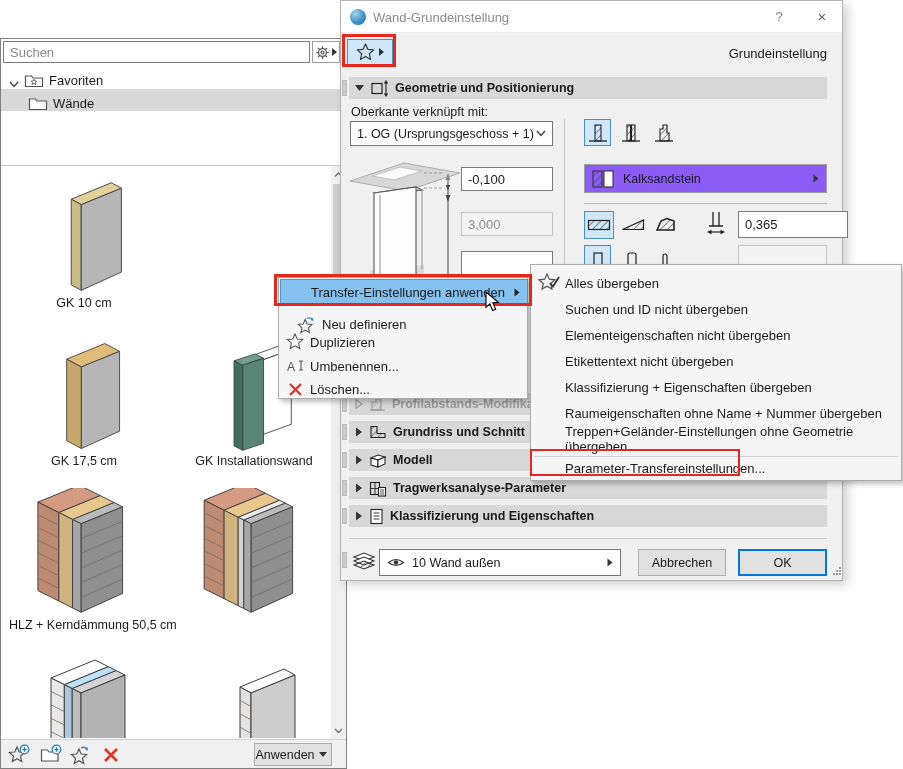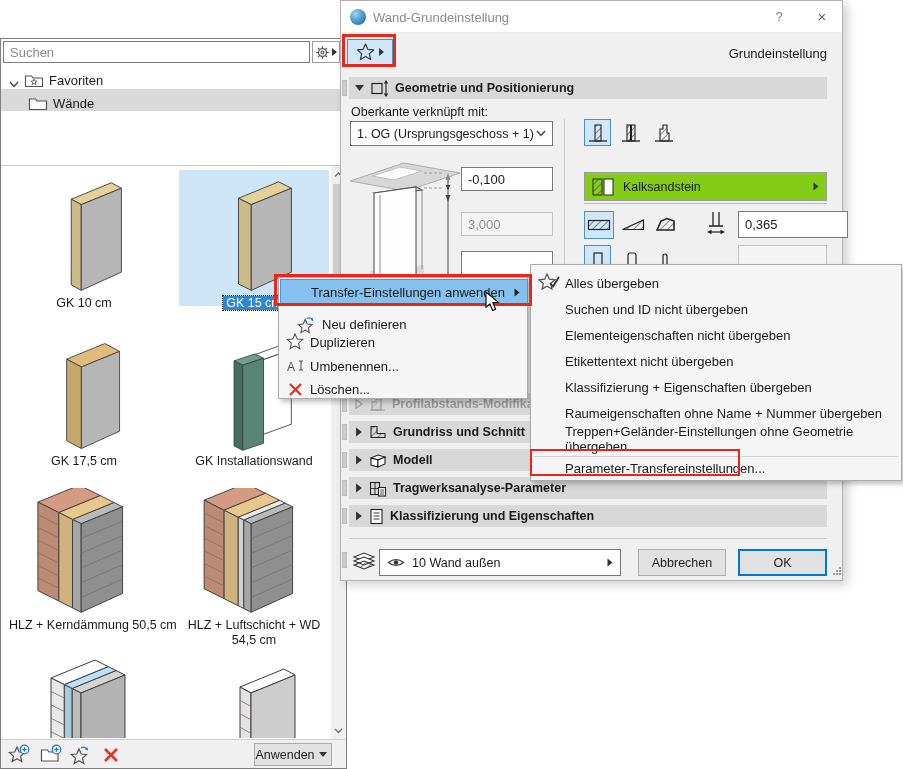--- a/index.html
+++ b/index.html
@@ -64,22 +64,22 @@
   #story-combo span{flex:1;overflow:hidden;white-space:nowrap;}
   #v-div{left:223px;top:118px;width:1px;height:146px;background:#c6c6c6;}
   .field{position:absolute;box-sizing:border-box;border:1px solid #7a7a7a;background:#fff;
      font:13px "Liberation Sans",sans-serif;padding:0 6px;color:#1a1a1a;outline:none;}
   #f-offset{left:120px;top:166px;width:92px;height:24px;}
   #f-height{left:120px;top:211px;width:92px;height:24px;border-color:#c3c3c3;background:#f4f4f4;color:#8d8d8d;}
   #f-blank{left:120px;top:250px;width:92px;height:26px;}
   .ico-btn{position:absolute;width:27px;height:27px;display:flex;align-items:center;justify-content:center;
      box-sizing:border-box;}
   .ico-btn.on{background:#cfe7f9;border:1px solid #4a90c8;}
-  #kalk-combo{left:243px;top:163px;width:243px;height:29px;background:#84cc16;border:1px solid #9c9c9c;
-     display:flex;align-items:center;gap:7px;padding:0 7px;font-size:12.5px;margin-top:8px;}
+  #kalk-combo{left:243px;top:163px;width:243px;height:29px;background:#8b5cf6;border:1px solid #9c9c9c;
+     display:flex;align-items:center;gap:7px;padding:0 7px;font-size:12.5px;}
   #kalk-combo .txt{flex:1;}
   #h-sep1{left:243px;top:202px;width:243px;height:1px;background:#b9b9b9;}
   #th-input{left:397px;top:210px;width:110px;height:27px;}
   #f-dim2{left:397px;top:244px;width:89px;height:24px;border-color:#c3c3c3;background:#f4f4f4;}
   #h-sep2{left:8px;top:537px;width:478px;height:1px;background:#c8c8c8;}
   #layer-combo{left:38px;top:548px;width:242px;height:27px;padding:0 7px;gap:7px;}
   #layer-combo .txt{flex:1;}
   .btn{position:absolute;display:flex;align-items:center;justify-content:center;
      background:#e1e1e1;border:1px solid #acacac;font-size:12.5px;box-sizing:border-box;}
   #btn-cancel{left:297px;top:548px;width:88px;height:27px;}
@@ -168,28 +168,20 @@
 
     <div id="thumb-area" class="abs">
 
       <div class="cell" style="left:8px;top:4px;">
         <svg width="150" height="124" viewBox="0 0 150 136">
             <polygon points="72.0,38.0 116.0,20.0 105.0,14.0 61.0,32.0" fill="#e2d198" stroke="#3d3d3d" stroke-width="1" stroke-linejoin="round"></polygon>
             <polygon points="72.0,38.0 61.0,32.0 61.0,126.0 72.0,132.0" fill="#cabb88" stroke="#3d3d3d" stroke-width="1" stroke-linejoin="round"></polygon>
             <polygon points="72.0,38.0 116.0,20.0 116.0,112.0 72.0,132.0" fill="#b6b6b6" stroke="#3d3d3d" stroke-width="1" stroke-linejoin="round"></polygon>
           </svg>
         <div class="lbl">GK 10 cm</div>
-      </div>
-      <div class="cell selected" style="left:178px;top:4px;height:136px;">
-        <svg width="150" height="124" viewBox="0 0 150 136">
-            <polygon points="72.0,38.0 116.0,20.0 102.0,13.0 58.0,31.0" fill="#e2d198" stroke="#3d3d3d" stroke-width="1" stroke-linejoin="round"></polygon>
-            <polygon points="72.0,38.0 58.0,31.0 58.0,125.0 72.0,132.0" fill="#cabb88" stroke="#3d3d3d" stroke-width="1" stroke-linejoin="round"></polygon>
-            <polygon points="72.0,38.0 116.0,20.0 116.0,112.0 72.0,132.0" fill="#b6b6b6" stroke="#3d3d3d" stroke-width="1" stroke-linejoin="round"></polygon>
-          </svg>
-        <div class="lbl"><span class="sel-span">GK 15 cm</span></div>
       </div>
 
       <div class="cell" style="left:8px;top:168px;">
         <svg width="150" height="118" viewBox="0 0 150 136">
             <polygon points="72.0,38.0 116.0,20.0 99.0,11.0 55.0,29.0" fill="#e0bb79" stroke="#3d3d3d" stroke-width="1" stroke-linejoin="round"></polygon>
             <polygon points="72.0,38.0 55.0,29.0 55.0,123.0 72.0,132.0" fill="#c8a76c" stroke="#3d3d3d" stroke-width="1" stroke-linejoin="round"></polygon>
             <polygon points="72.0,38.0 116.0,20.0 116.0,112.0 72.0,132.0" fill="#b6b6b6" stroke="#3d3d3d" stroke-width="1" stroke-linejoin="round"></polygon>
           </svg>
         <div class="lbl">GK 17,5 cm</div>
       </div>
@@ -245,21 +237,20 @@
             <line x1="72" y1="85" x2="116" y2="66" stroke="#6e6e6e" stroke-width="0.8"></line>
             <line x1="72" y1="100.66666666666666" x2="116" y2="81.33333333333333" stroke="#6e6e6e" stroke-width="0.8"></line>
             <line x1="72" y1="116.33333333333334" x2="116" y2="96.66666666666667" stroke="#6e6e6e" stroke-width="0.8"></line>
             <line x1="43" y1="36.92857142857143" x2="22" y2="26.428571428571427" stroke="#7d6a60" stroke-width="0.8"></line>
             <line x1="43" y1="50.357142857142854" x2="22" y2="39.857142857142854" stroke="#7d6a60" stroke-width="0.8"></line>
             <line x1="43" y1="63.785714285714285" x2="22" y2="53.285714285714285" stroke="#7d6a60" stroke-width="0.8"></line>
             <line x1="43" y1="77.21428571428571" x2="22" y2="66.71428571428571" stroke="#7d6a60" stroke-width="0.8"></line>
             <line x1="43" y1="90.64285714285714" x2="22" y2="80.14285714285714" stroke="#7d6a60" stroke-width="0.8"></line>
             <line x1="43" y1="104.07142857142857" x2="22" y2="93.57142857142857" stroke="#7d6a60" stroke-width="0.8"></line>
           </svg>
-        <div class="lbl">HLZ + Luftschicht + WD 54,5 cm</div>
       </div>
 
       <div class="cell" style="left:8px;top:489px;">
         <svg width="150" height="83" viewBox="0 0 150 83">
             <polygon points="72.0,38.0 116.0,20.0 107.0,15.5 63.0,33.5" fill="#d4d4d4" stroke="#3d3d3d" stroke-width="1" stroke-linejoin="round"></polygon>
             <polygon points="72.0,38.0 63.0,33.5 63.0,127.5 72.0,132.0" fill="#bdbdbd" stroke="#3d3d3d" stroke-width="1" stroke-linejoin="round"></polygon>
             <polygon points="63.0,33.5 107.0,15.5 99.2,11.6 55.2,29.6" fill="#bde1f9" stroke="#3d3d3d" stroke-width="1" stroke-linejoin="round"></polygon>
             <polygon points="63.0,33.5 55.2,29.6 55.2,123.6 63.0,127.5" fill="#a9c9de" stroke="#3d3d3d" stroke-width="1" stroke-linejoin="round"></polygon>
             <polygon points="55.2,29.6 99.2,11.6 86.0,5.0 42.0,23.0" fill="#ffffff" stroke="#3d3d3d" stroke-width="1" stroke-linejoin="round"></polygon>
             <polygon points="55.2,29.6 42.0,23.0 42.0,117.0 55.2,123.6" fill="#e8e8e8" stroke="#3d3d3d" stroke-width="1" stroke-linejoin="round"></polygon>

